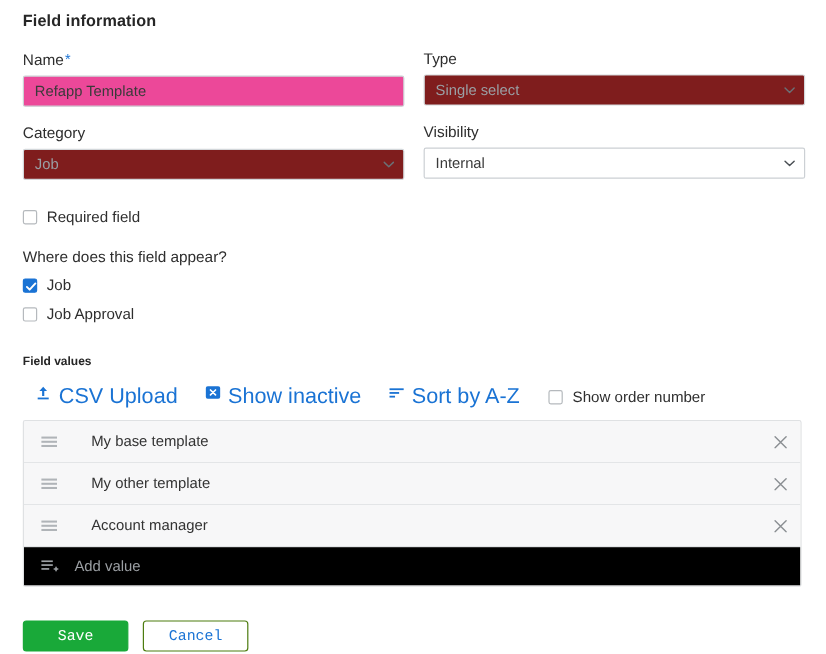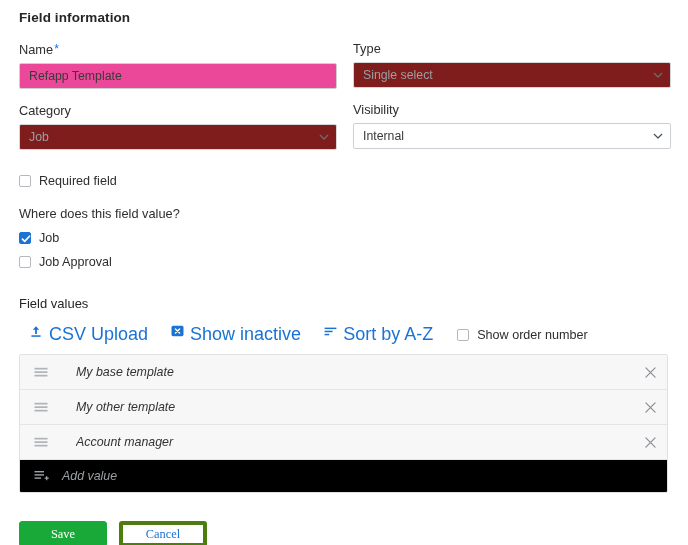--- a/index.html
+++ b/index.html
@@ -134,22 +134,22 @@
     color: #2e2e2e;
     line-height: 14px;
   }
   .subhead {
     font-size: 12.8px;
     color: #2e2e2e;
     margin-top: 18px;
   }
   
   .values-title {
-    font-size: 13px;
-    font-weight: normal;
+    font-size: 10px;
+    font-weight: bold;
     color: #262626;
     margin-top: 27px;
     margin-bottom: 13px;
   }
   .toolbar {
     display: flex;
     align-items: center;
     gap: 0;
     margin-bottom: 9px;
     padding-left: 10px;
@@ -182,21 +182,20 @@
     font-size: 12.6px;
     color: #2e2e2e;
   }
   .values-list {
     box-sizing: border-box;
     width: 649px;
     border: 1px solid #dfe1e3;
     border-radius: 2px;
     overflow: hidden;
     background: #fff;
-    font-style: italic;
   }
   .value-row {
     display: flex;
     align-items: center;
     height: 34px;
     background: #f7f7f8;
     border-bottom: 1px solid #e3e5e7;
     padding: 0 0 0 12px;
   }
   .drag-handle {
@@ -254,33 +253,33 @@
   }
   .btn {
     box-sizing: border-box;
     height: 26px;
     border-radius: 3px;
     font-size: 12.4px;
     display: flex;
     align-items: center;
     justify-content: center;
     cursor: pointer;
-    font-family: Liberation Serif, serif;
+    font-family: Liberation Mono, monospace;
   }
   .btn-save {
     width: 88px;
     background: #19a939;
     color: #ffffff;
     border: 1px solid #19a939;
   }
   .btn-cancel {
     width: 88px;
     background: #ffffff;
     color: #1a73d4;
-    border: 4px solid #4d7c0f;
+    border: 1px solid #4d7c0f;
   }
 </style>
 </head>
 <body>
 
 <div class="page">
 
   <div class="section-title">Field information</div>
 
   <div class="field-grid">
@@ -333,21 +332,21 @@
       </div>
 
     </div>
   </div>
 
   <div class="cb-row">
     <span class="cb"></span>
     <span class="cb-label">Required field</span>
   </div>
 
-  <div class="subhead">Where does this field value?</div>
+  <div class="subhead">Where does this field appear?</div>
 
   <div class="cb-row">
     <span class="cb checked">
       <svg width="10" height="10" viewBox="0 0 10 10">
           <path d="M1.4 5.1L3.7 7.4L8.5 2.2" fill="none" stroke="#ffffff" stroke-width="1.6" stroke-linecap="round" stroke-linejoin="round"></path>
         </svg>
     </span>
     <span class="cb-label">Job</span>
   </div>
 

